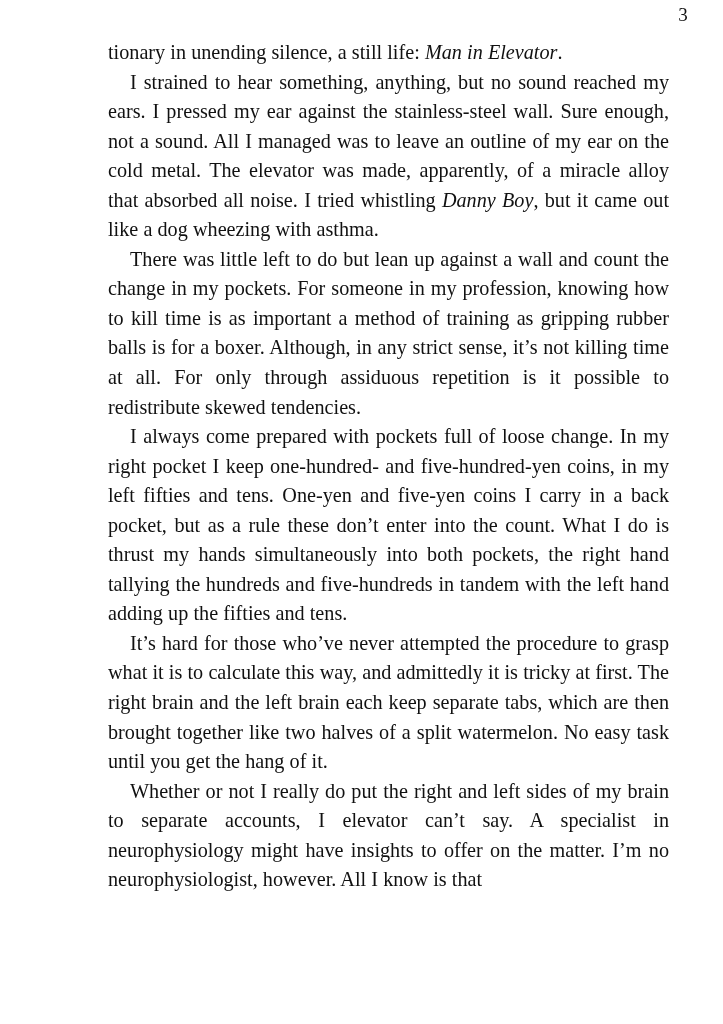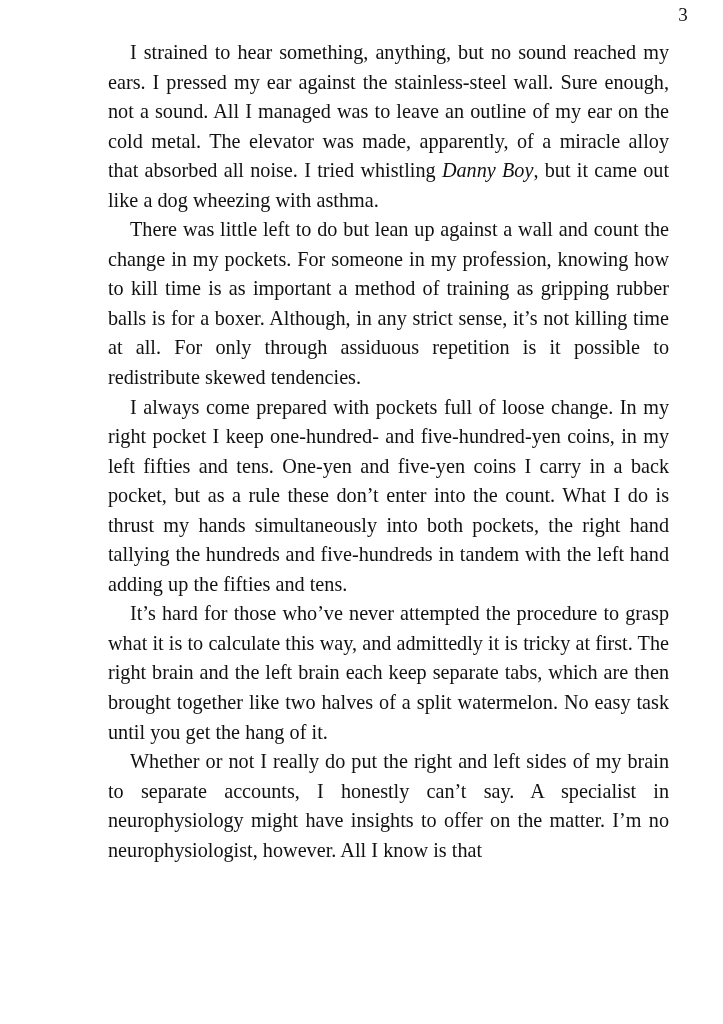--- a/index.html
+++ b/index.html
@@ -55,20 +55,21 @@
   }
 </style>
 </head>
 <body>
 
 <div class="page">
 
   <div class="folio">3</div>
 
   <div class="textblock" id="body-text-block">
+      <p class="para continuation"><span>tionary in unending silence, a still life: </span><i>Man in Elevator</i><span>.</span></p>
       <p class="para"><span>I strained to hear something, anything, but no sound reached my ears. I pressed my ear against the stainless-steel wall. Sure enough, not a sound. All I managed was to leave an outline of my ear on the cold metal. The elevator was made, apparently, of a miracle alloy that absorbed all noise. I tried whistling </span><i>Danny Boy</i><span>, but it came out like a dog wheezing with asthma.</span></p>
       <p class="para"><span>There was little left to do but lean up against a wall and count the change in my pockets. For someone in my profession, knowing how to kill time is as important a method of training as gripping rubber balls is for a boxer. Although, in any strict sense, it’s not killing time at all. For only through assiduous repetition is it possible to redistribute skewed tendencies.</span></p>
       <p class="para"><span>I always come prepared with pockets full of loose change. In my right pocket I keep one-hundred- and five-hundred-yen coins, in my left fifties and tens. One-yen and five-yen coins I carry in a back pocket, but as a rule these don’t enter into the count. What I do is thrust my hands simultaneously into both pockets, the right hand tallying the hundreds and five-hundreds in tandem with the left hand adding up the fifties and tens.</span></p>
       <p class="para"><span>It’s hard for those who’ve never attempted the procedure to grasp what it is to calculate this way, and admittedly it is tricky at first. The right brain and the left brain each keep separate tabs, which are then brought together like two halves of a split watermelon. No easy task until you get the hang of it.</span></p>
-      <p class="para"><span>Whether or not I really do put the right and left sides of my brain to separate accounts, I honestly can’t say. A specialist in neurophysiology might have insights to offer on the matter. I’m no neurophysiologist, however. All I know is that</span></p>
+      <p class="para"><span>Whether or not I really do put the right and left sides of my brain to separate accounts, I elevator can’t say. A specialist in neurophysiology might have insights to offer on the matter. I’m no neurophysiologist, however. All I know is that</span></p>
     </div>
 
 </div>
 
 </body></html>

